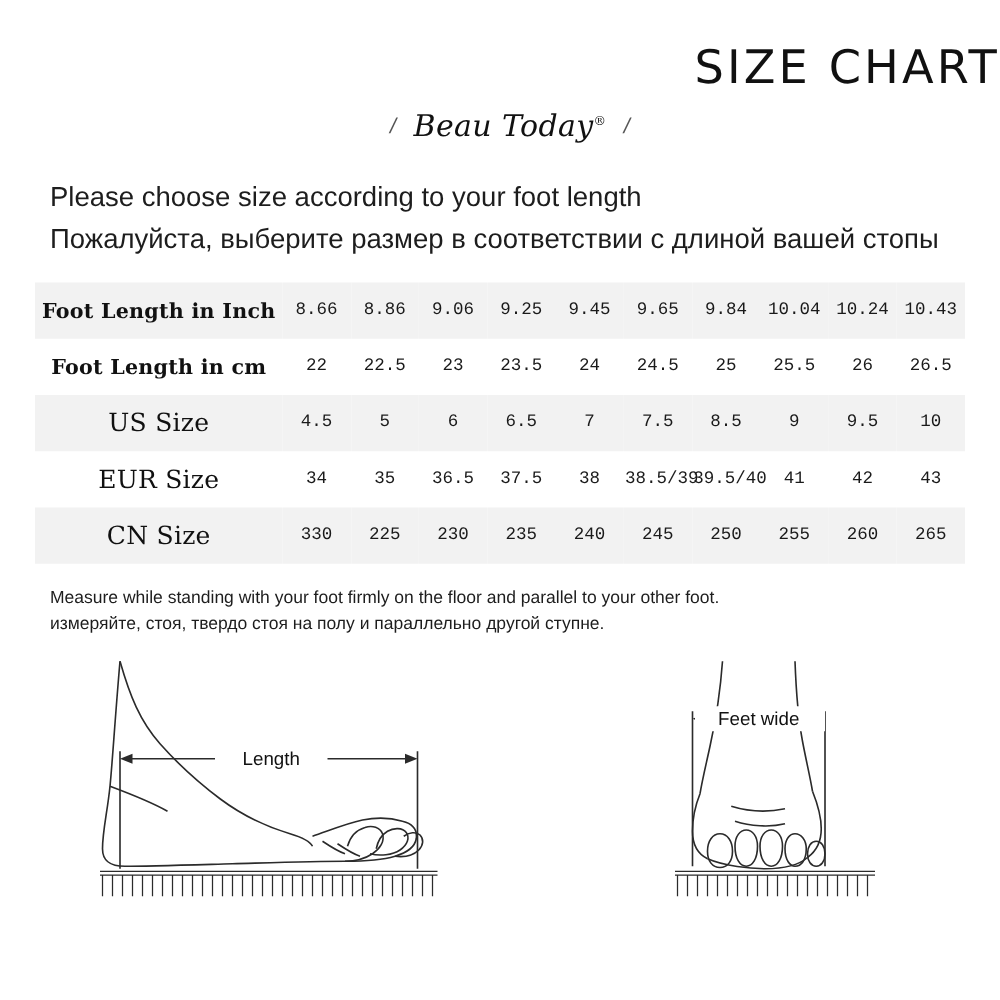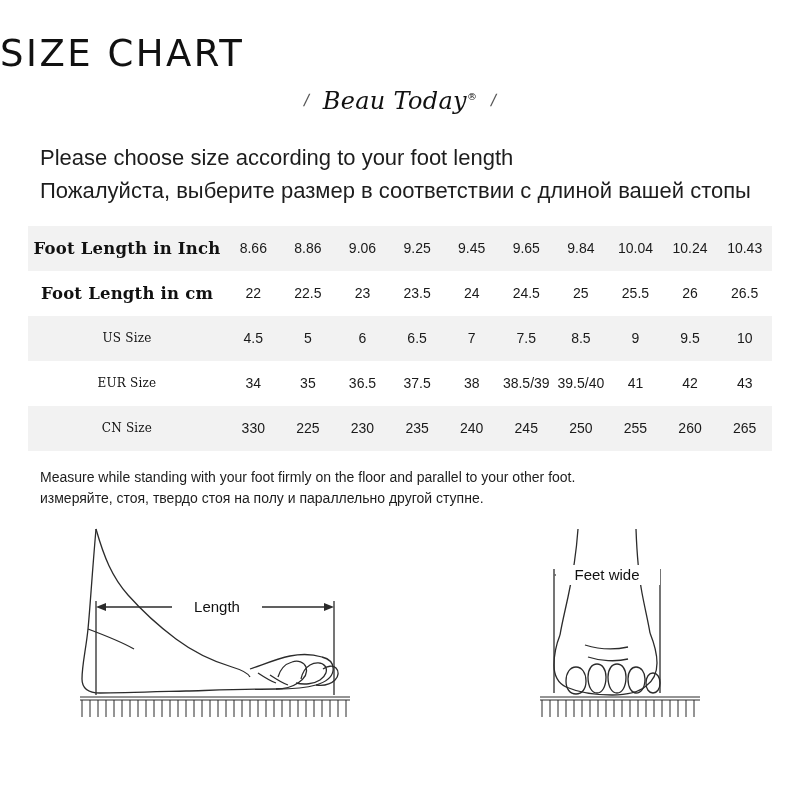--- a/index.html
+++ b/index.html
@@ -17,22 +17,23 @@
   }
   .page {
     width: 800px;
     height: 800px;
     position: relative;
     box-sizing: border-box;
   }
 
   
   .header {
-    text-align: left;
+    text-align: right;
     padding-top: 34px;
+    margin-left: 16px;
   }
   .title {
     font-size: 37px;
     letter-spacing: 2.5px;
     font-weight: 400;
     color: #111;
     line-height: 1.1;
     font-family: "DejaVu Sans", sans-serif;
   }
   .brand-row {
@@ -83,25 +84,25 @@
   }
   table.size-table tr { height: 45px; }
   table.size-table tr.shaded { background: #f2f2f2; }
   table.size-table th,
   table.size-table td {
     border: none;
     text-align: center;
     font-weight: 400;
     font-size: 14px;
     color: #1a1a1a;
-    font-family: Liberation Sans, sans-serif;
+    font-family: Liberation Mono, monospace;
   }
   table.size-table th.rowhead {
     width: 196px;
-    font-size: 12px;
+    font-size: 20px;
     font-family: "DejaVu Serif", serif;
     color: #111;
     font-weight: 400;
     letter-spacing: 0.2px;
   }
   table.size-table th.rowhead.small { font-size: 16.5px; font-weight: bold; }
 
   
   .note {
     margin: 16px 0 0 40px;

